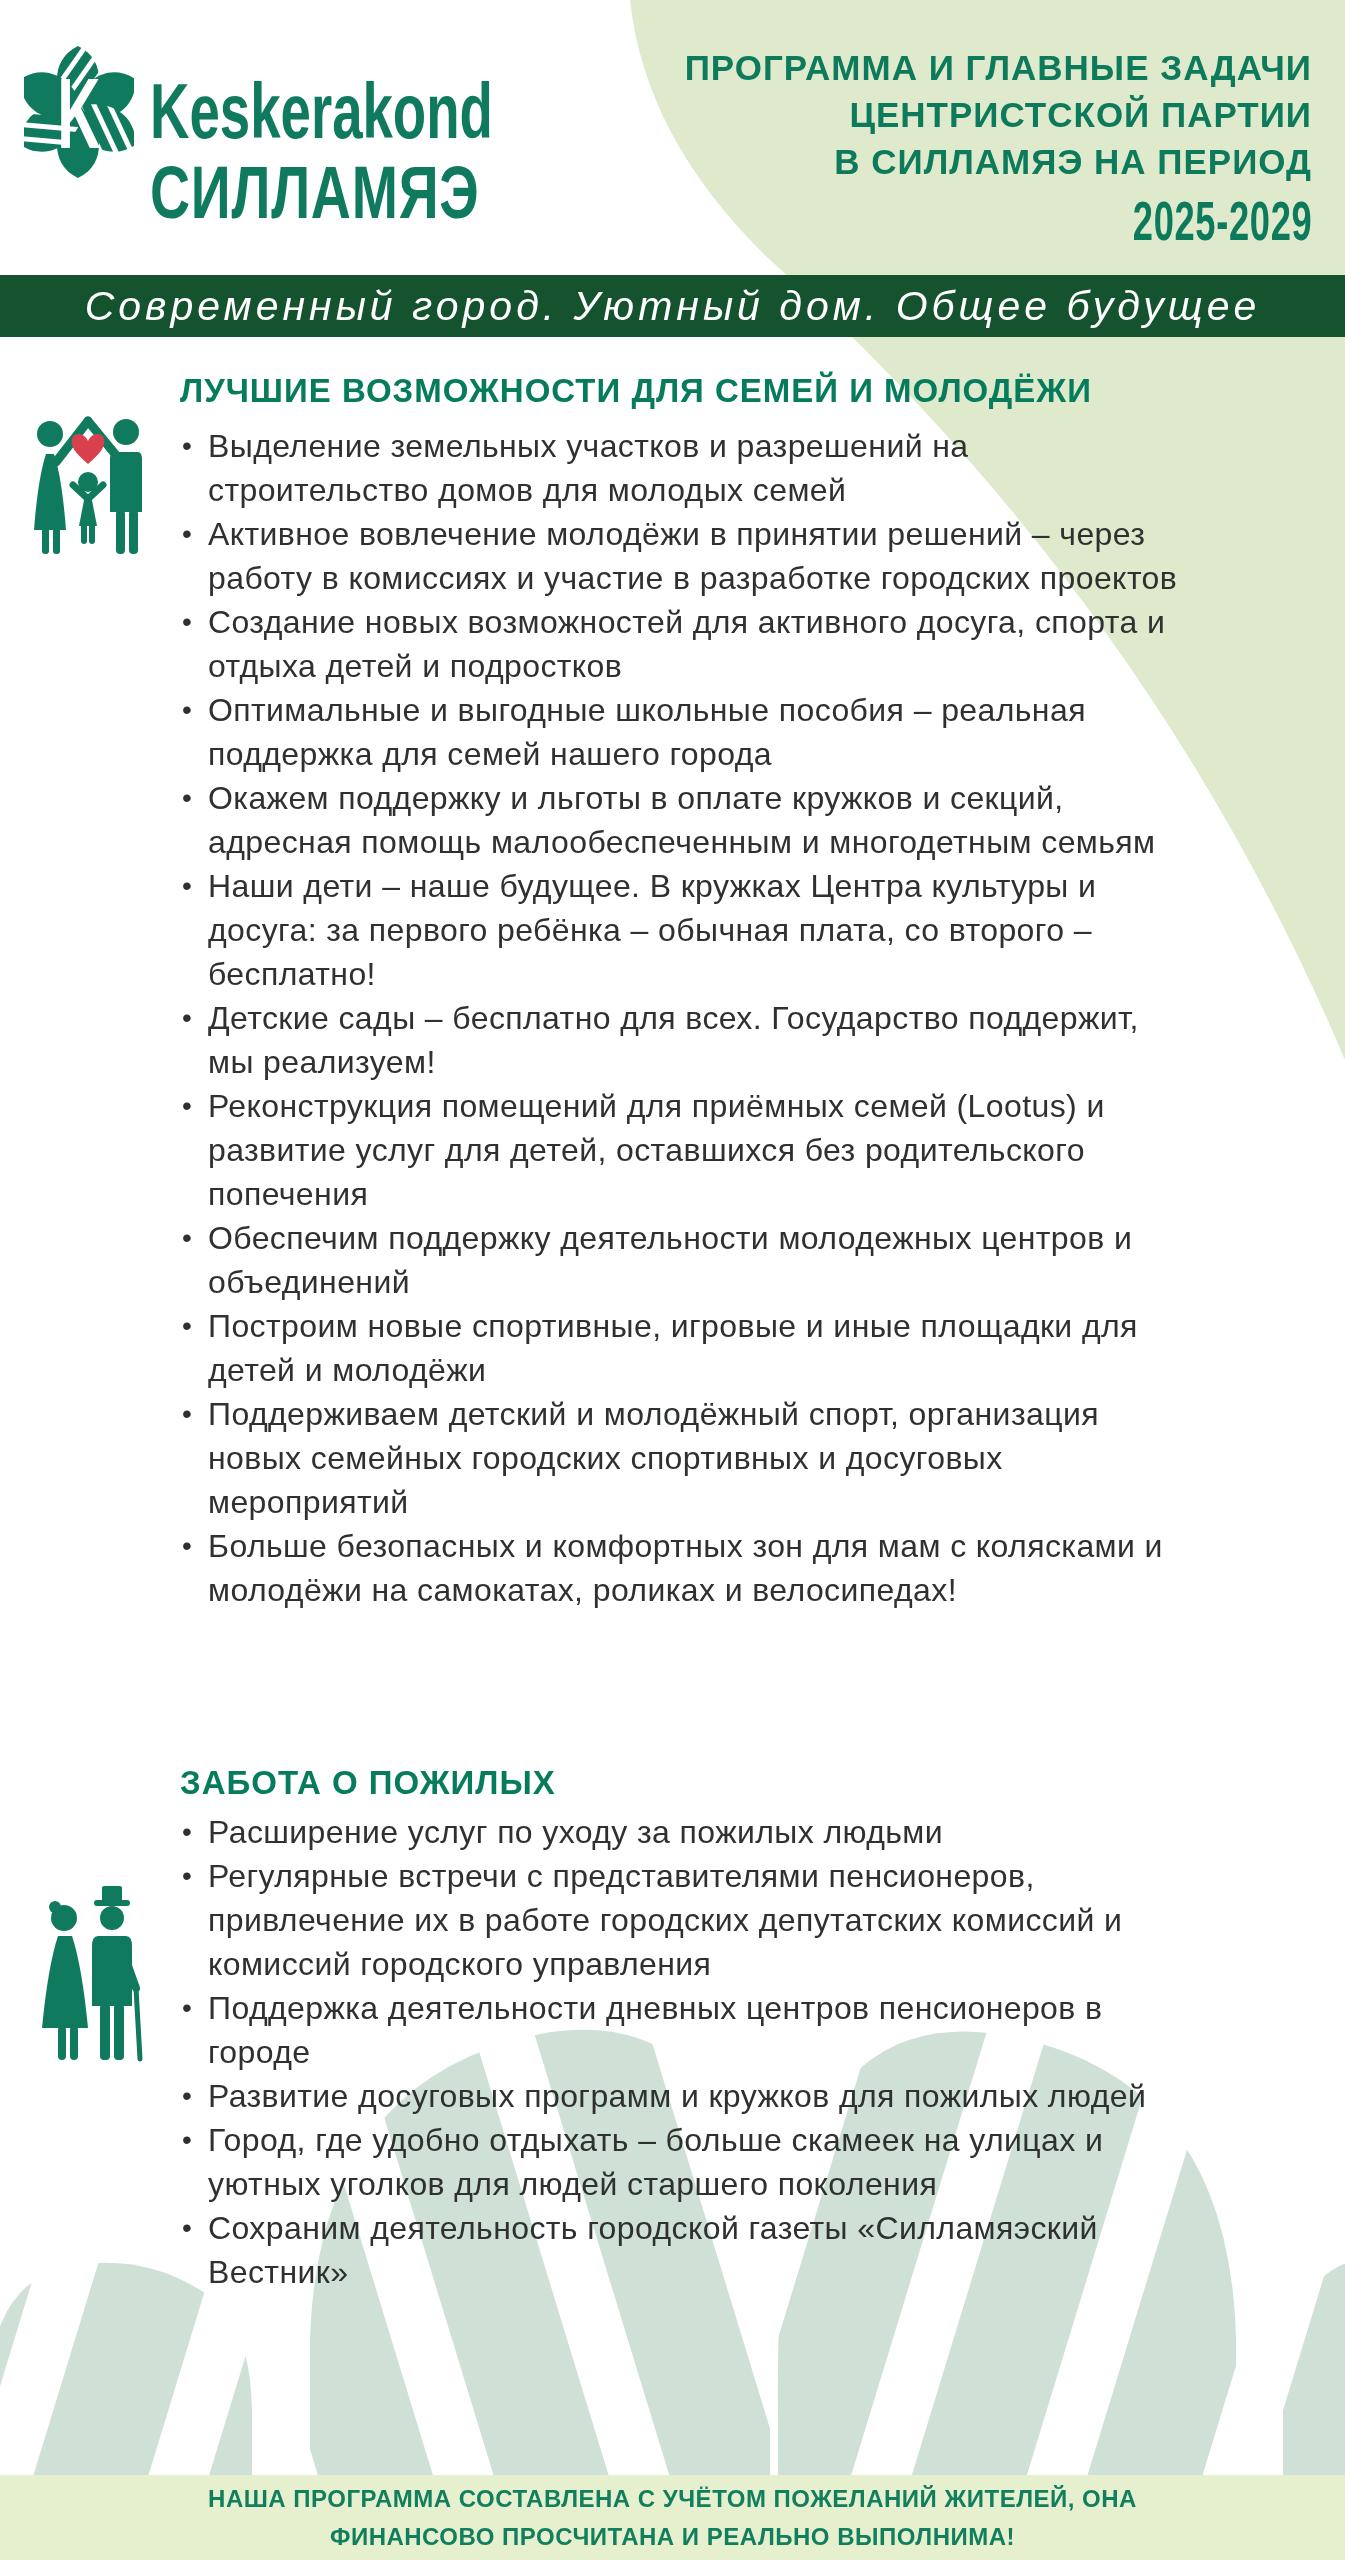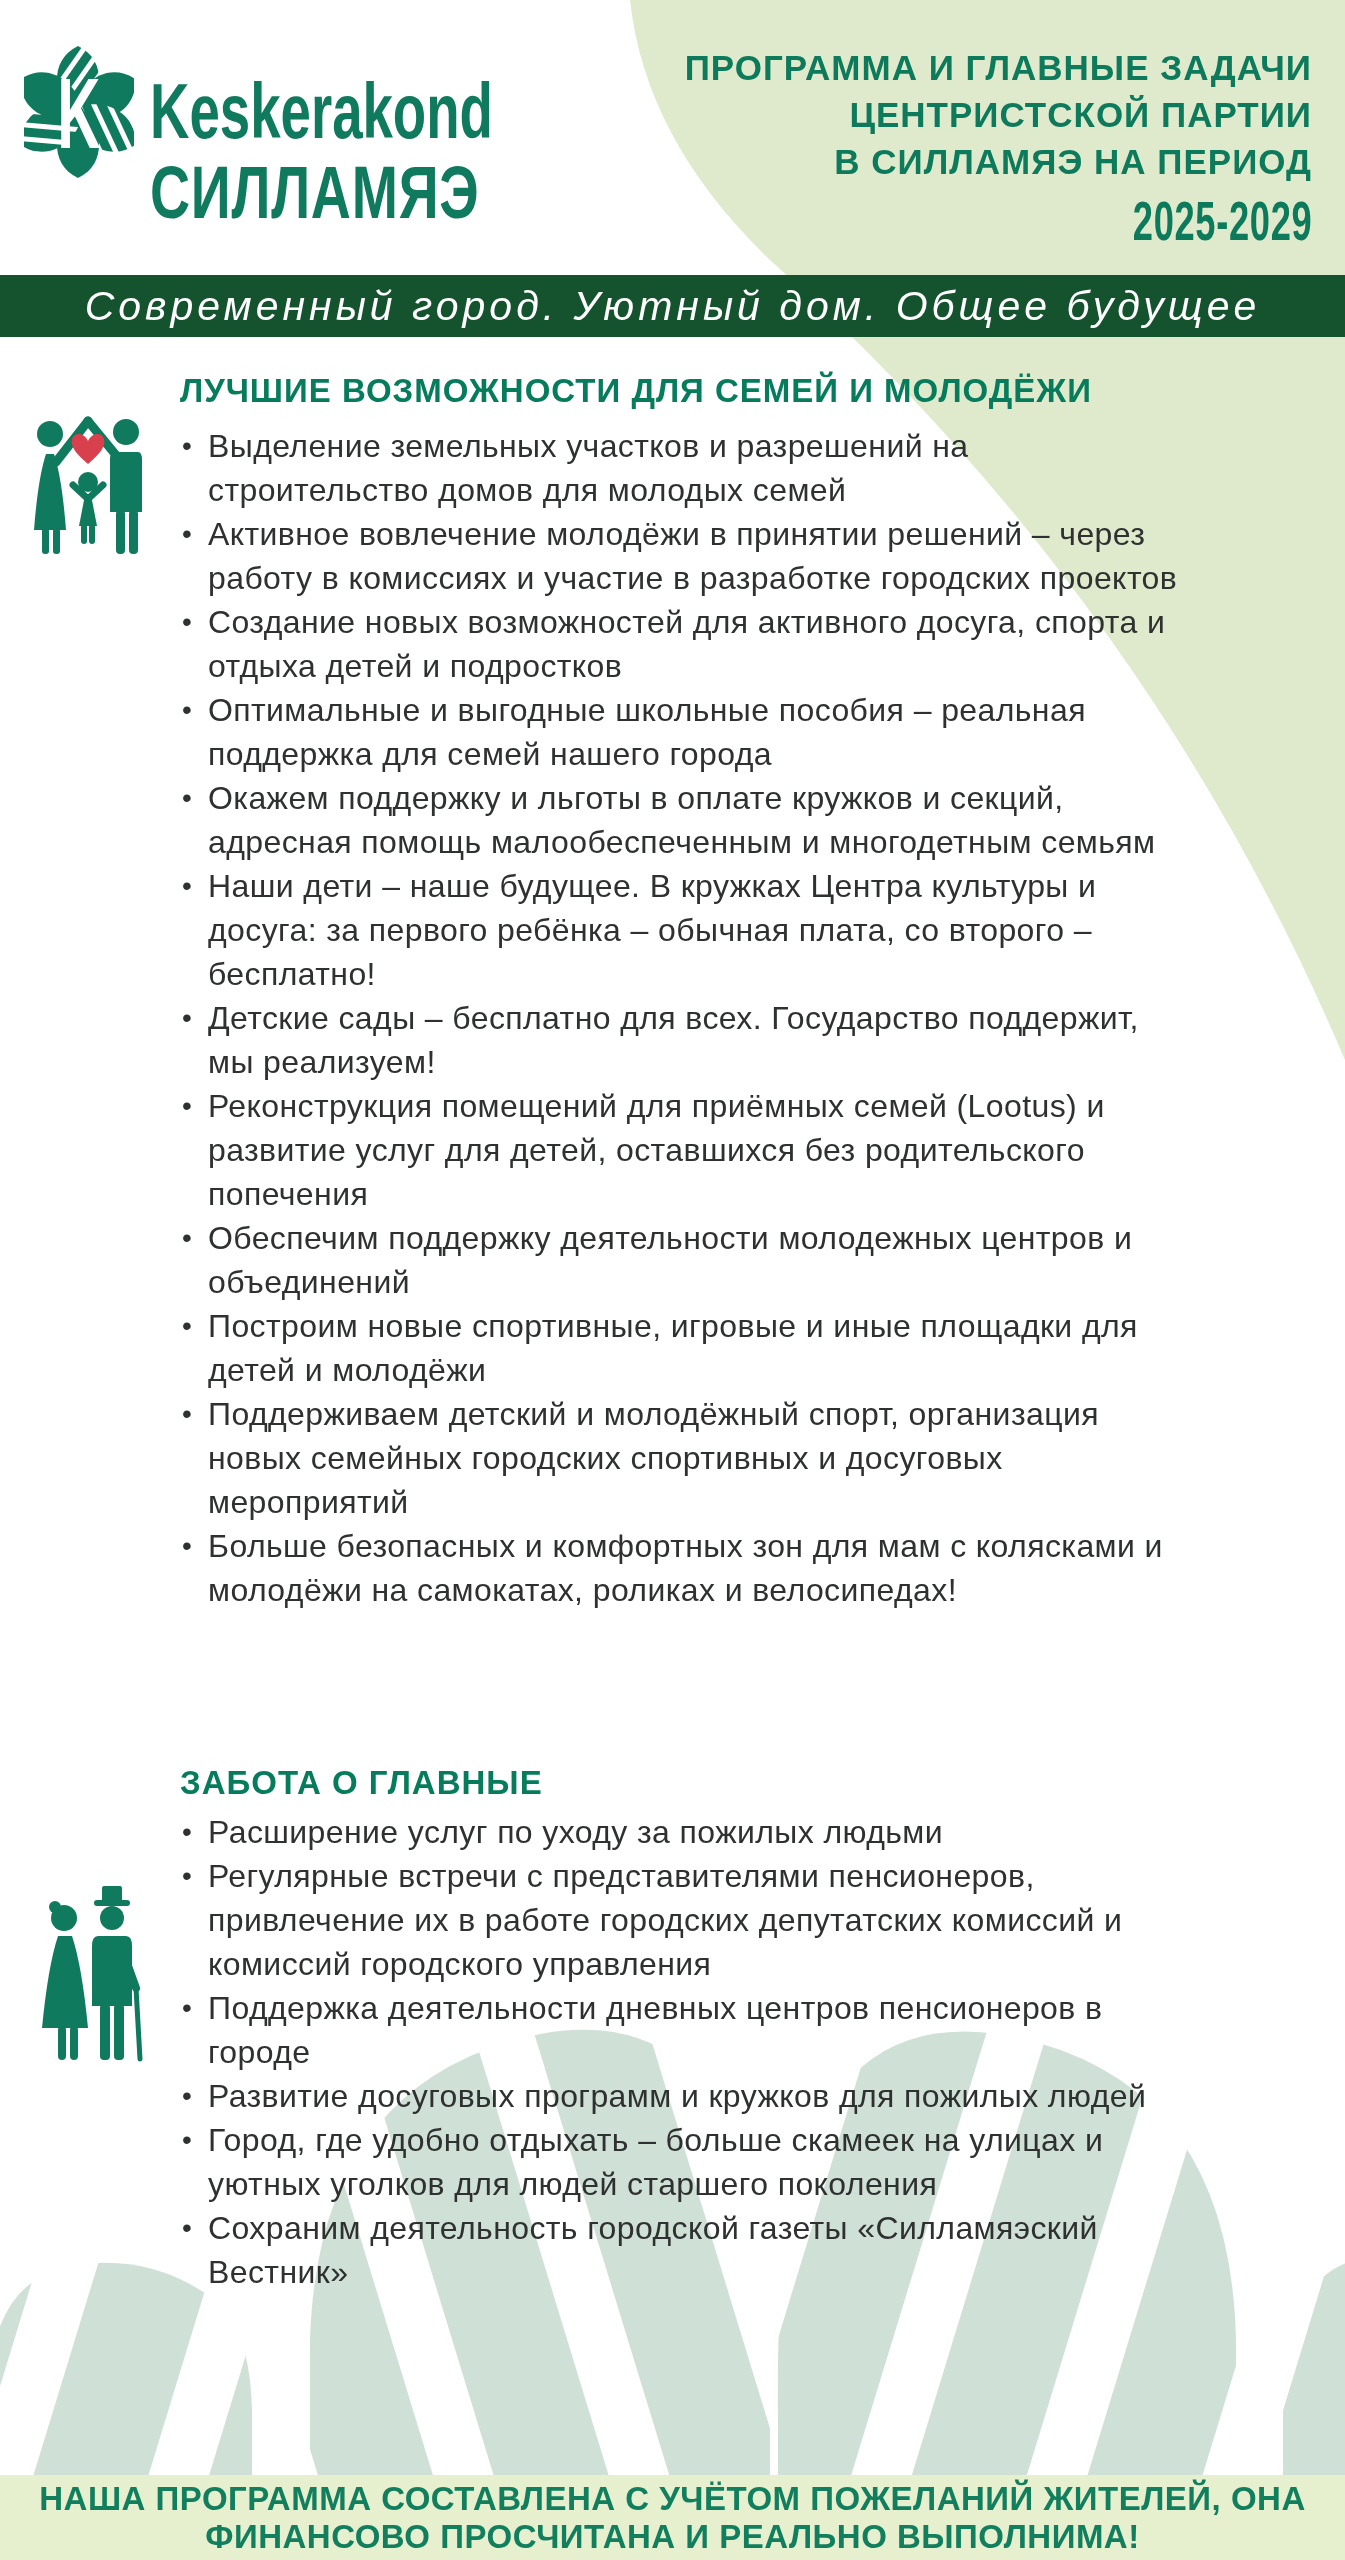--- a/index.html
+++ b/index.html
@@ -54,21 +54,21 @@
   .bullets li{position:relative;padding-left:28px;white-space:pre-line;}
   .bullets li::before{
     content:"\2022";position:absolute;left:2px;top:0;font-size:28px;color:#2f3030;
   }
   
   .footer{
     left:0;top:2475px;width:1345px;height:85px;background:#e6efce;z-index:3;
     display:flex;align-items:center;justify-content:center;text-align:center;
   }
   .footer .foot-text{
-    color:#117f5e;font-weight:700;font-size:33px;line-height:38px;white-space:pre-line;letter-spacing:.5px;
+    color:#117f5e;font-weight:700;font-size:24px;line-height:38px;white-space:pre-line;letter-spacing:.5px;
   }
 </style>
 </head>
 <body>
 
 <div class="page">
 
   <svg class="abs bg-wedge" width="1345" height="1060" viewBox="0 0 1345 1060" aria-hidden="true">
     <path d="M 630 0 Q 645 140 770 260 Q 1150 600 1345 1060 L 1345 0 Z" fill="#dfeacd"></path>
   </svg>
@@ -190,21 +190,21 @@
       <rect x="70" y="126" width="10" height="56" rx="4"></rect>
       &lt;84 y="126"&gt;
       <rect x="84" y="126" width="10" height="56" rx="4"></rect>
     </g>
     <g stroke="#107a5e" stroke-linecap="round" fill="none">
       <path d="M 96 82 L 106 110" stroke-width="8"></path>
       <path d="M 106 110 L 110 181" stroke-width="5"></path>
     </g>
   </svg>
 
-  <div class="abs sec-heading sec2-heading">ЗАБОТА О ГЛАВНЫЕ</div>
+  <div class="abs sec-heading sec2-heading">ЗАБОТА О ПОЖИЛЫХ</div>
   <ul class="abs bullets sec2-list">
     <li>Расширение услуг по уходу за пожилых людьми</li>
     <li>Регулярные встречи с представителями пенсионеров,
 привлечение их в работе городских депутатских комиссий и
 комиссий городского управления</li>
     <li>Поддержка деятельности дневных центров пенсионеров в
 городе</li>
     <li>Развитие досуговых программ и кружков для пожилых людей</li>
     <li>Город, где удобно отдыхать – больше скамеек на улицах и
 уютных уголков для людей старшего поколения</li>

